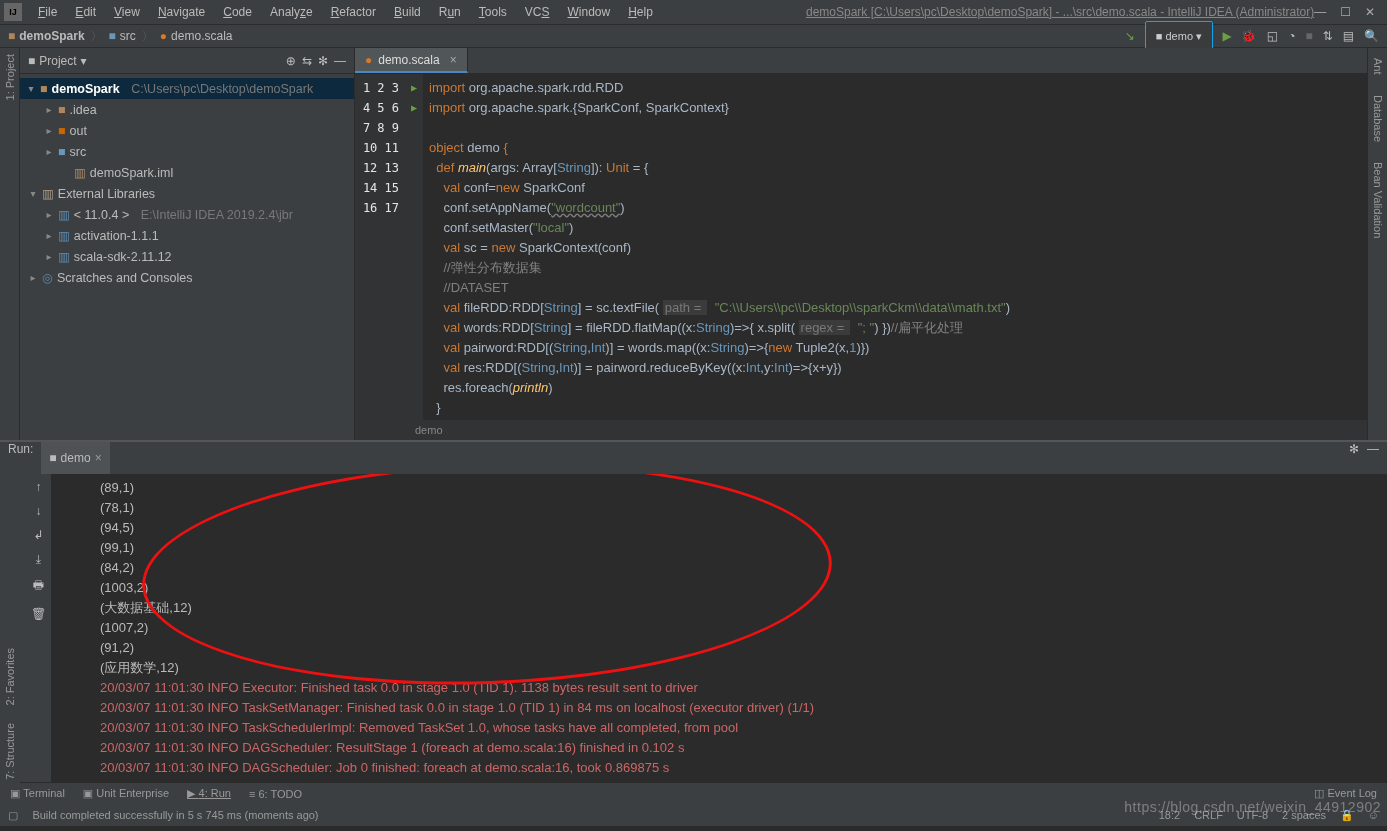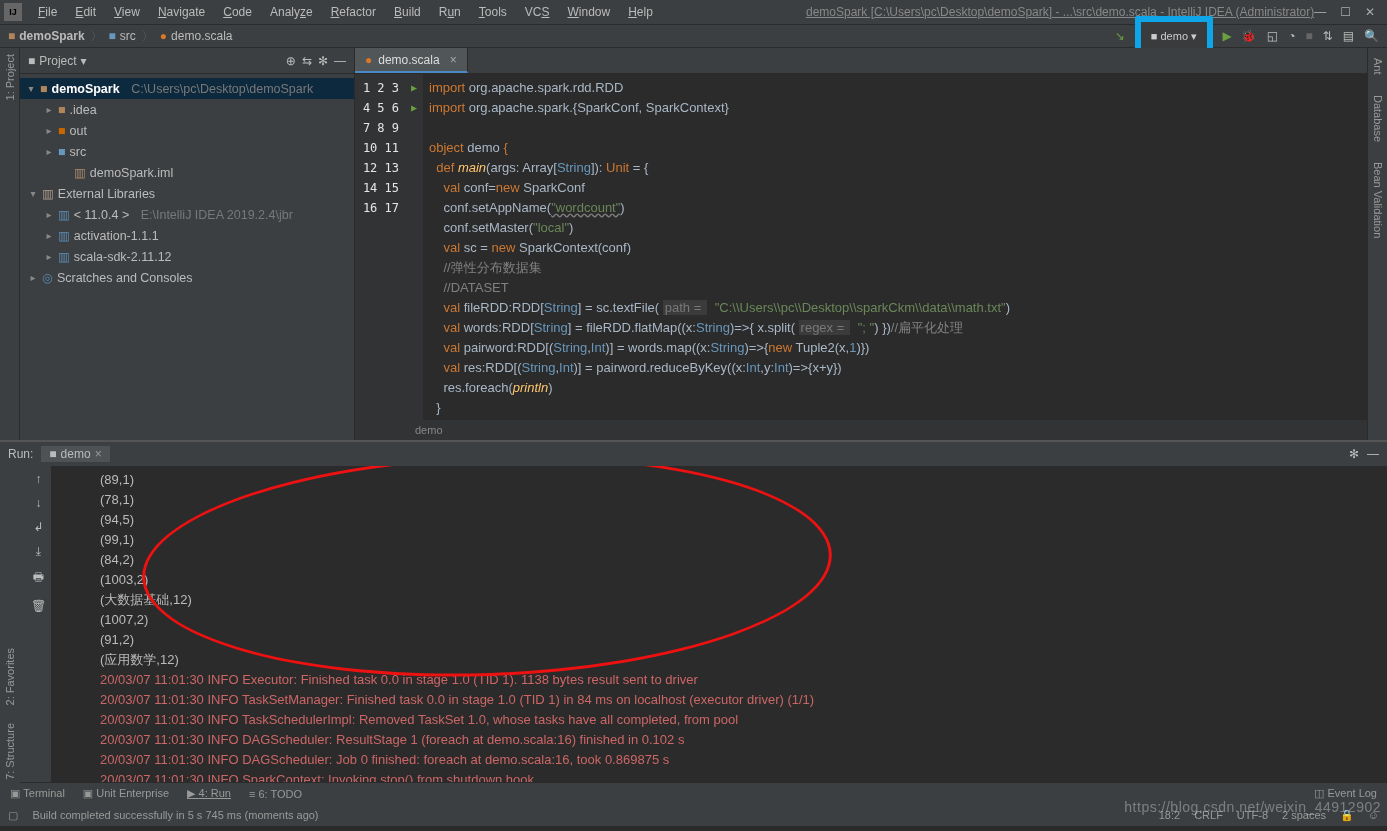--- a/index.html
+++ b/index.html
@@ -8,21 +8,21 @@
   .logo { width: 18px; height: 18px; background: #666; margin-right: 10px; display:flex;align-items:center;justify-content:center;font-size:9px;color:#000;font-weight:bold;}
   .menu { display: flex; gap: 6px; }
   .menu-item { padding: 2px 6px; cursor: default; }
   .menu-item u { text-decoration: underline; }
   .win-title { flex: 1; text-align: right; color: #888; font-size: 12px; text-decoration: underline; }
   .win-btns { display: flex; gap: 14px; padding-right: 8px; color:#aaa; font-size:12px;}
   .toolbar { height: 24px; background: #3c3f41; display: flex; align-items: center; padding: 0 8px; border-bottom: 1px solid #2b2b2b; border-top:1px solid #2b2b2b;}
   .crumb { display:flex; align-items:center; gap:4px; color:#bbb; }
   .crumb .sep::after { content:"〉"; color:#666; margin:0 2px; }
   .toolbar-right { margin-left:auto; display:flex; align-items:center; gap:10px; }
-  .run-select { background:#393b3d; border:6px solid #0ea5e9; padding:8px 10px; border-radius:2px; color:#ccc; font-size:11px;}
+  .run-select { background:#393b3d; border:1px solid #0ea5e9; padding:8px 10px; border-radius:2px; color:#ccc; font-size:11px;}
   .tri-green { color:#6a9f42; }
   .content { display:flex; height: 392px; }
   .left-stripe { width: 20px; background:#3c3f41; display:flex; flex-direction:column; align-items:center; padding-top:6px; gap:18px; border-right:1px solid #2b2b2b;}
   .left-stripe .vtext { writing-mode: vertical-rl; transform: rotate(180deg); font-size:11px; color:#999; }
   .right-stripe { width:20px; background:#3c3f41; display:flex; flex-direction:column; align-items:center; padding-top:10px; gap:20px; border-left:1px solid #2b2b2b;}
   .right-stripe .vtext { writing-mode: vertical-rl; font-size:11px; color:#999; }
   .project-pane { width: 335px; background:#3c3f41; border-right:1px solid #2b2b2b; display:flex; flex-direction:column;}
   .pane-header { height:26px; display:flex; align-items:center; padding:0 8px; color:#bbb; gap:6px; border-bottom:1px solid #2b2b2b;}
   .pane-header .title { display:flex; align-items:center; gap:4px;}
   .pane-header .spacer { flex:1; }
@@ -41,21 +41,21 @@
   .gut-icons { width:18px; background:#313335; padding-top:4px; font-size:10px; color:#6a9f42; line-height:20px; text-align:center; font-family:Consolas,monospace;}
   .code { flex:1; padding:4px 0 0 6px; font-family:Consolas,monospace; font-size:13px; line-height:20px; color:#a9b7c6; white-space:pre;}
   .kw { color:#cc7832; }
   .str { color:#6a8759; }
   .cmt { color:#808080; }
   .num { color:#6897bb; }
   .hint { color:#787878; background:#3b3b3b; padding:0 2px;}
   .fn { color:#ffc66d; font-style:italic;}
   .breadcrumb-bar { height:20px; background:#313335; padding-left:60px; color:#888; font-size:11px; line-height:20px;}
   .run-panel { background:#2b2b2b; height: 342px; border-top:2px solid #555; display:flex; flex-direction:column;}
-  .run-header { height:24px; background:#3c3f41; display:flex; align-items:center; padding:0 8px; gap:8px;}
+  .run-header { height:32px; background:#3c3f41; display:flex; padding:0 8px; gap:8px;}
   .run-header .spacer{flex:1;}
   .run-body { flex:1; display:flex; position:relative; overflow:hidden;}
   .run-icon-col { width:26px; background:#3c3f41; display:flex; flex-direction:column; align-items:center; padding-top:6px; gap:10px;}
   .run-icon-col2 { width:26px; background:#3c3f41; display:flex; flex-direction:column; align-items:center; padding-top:6px; gap:10px; border-right:1px solid #2b2b2b;}
   .console { flex:1; font-family:Consolas,monospace; font-size:13px; line-height:20px; color:#bbbbbb; padding:4px 8px; white-space:pre; position:relative;margin-left:40px;}
   .console .log-red { color:#cc6666; }
   .ellipse { position:absolute; left:50px; top:-10px; width:690px; height:220px; border:3px solid #e11; border-radius:50%; transform:rotate(-2deg); pointer-events:none;}
   .bottom-tools { height:22px; background:#3c3f41; display:flex; align-items:center; gap:18px; padding:0 10px; font-size:11px; color:#999; border-top:1px solid #2b2b2b;}
   .status-bar { height:22px; background:#3c3f41; display:flex; align-items:center; padding:0 8px; font-size:11px; color:#999; gap:14px;}
   .status-bar .filler{flex:1;}

